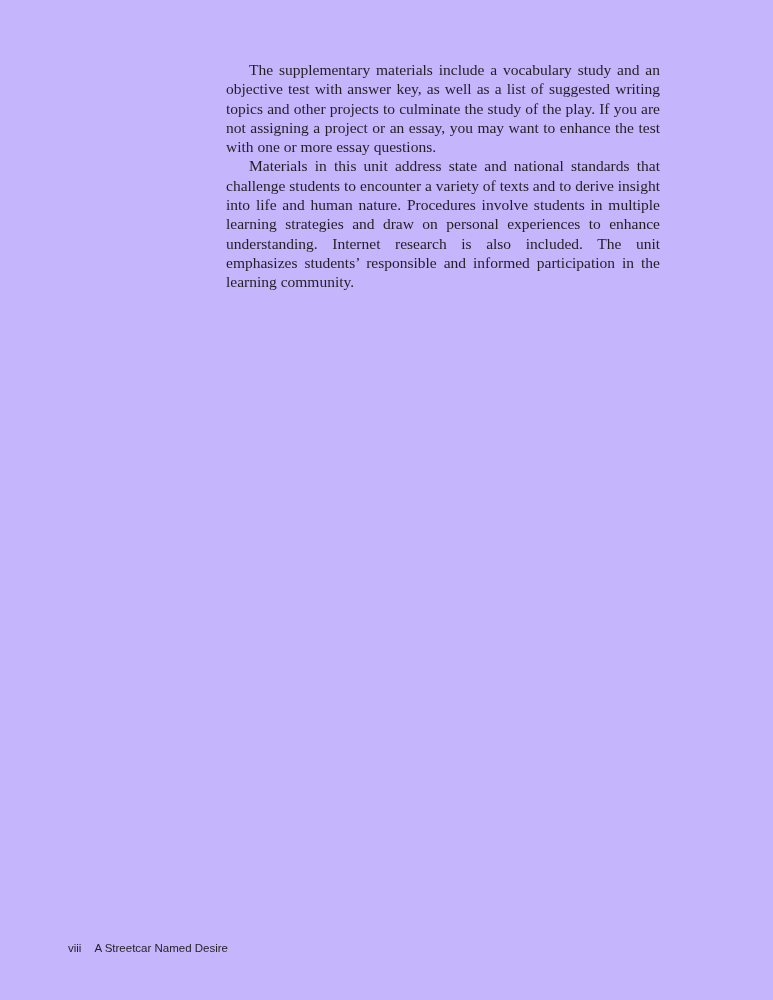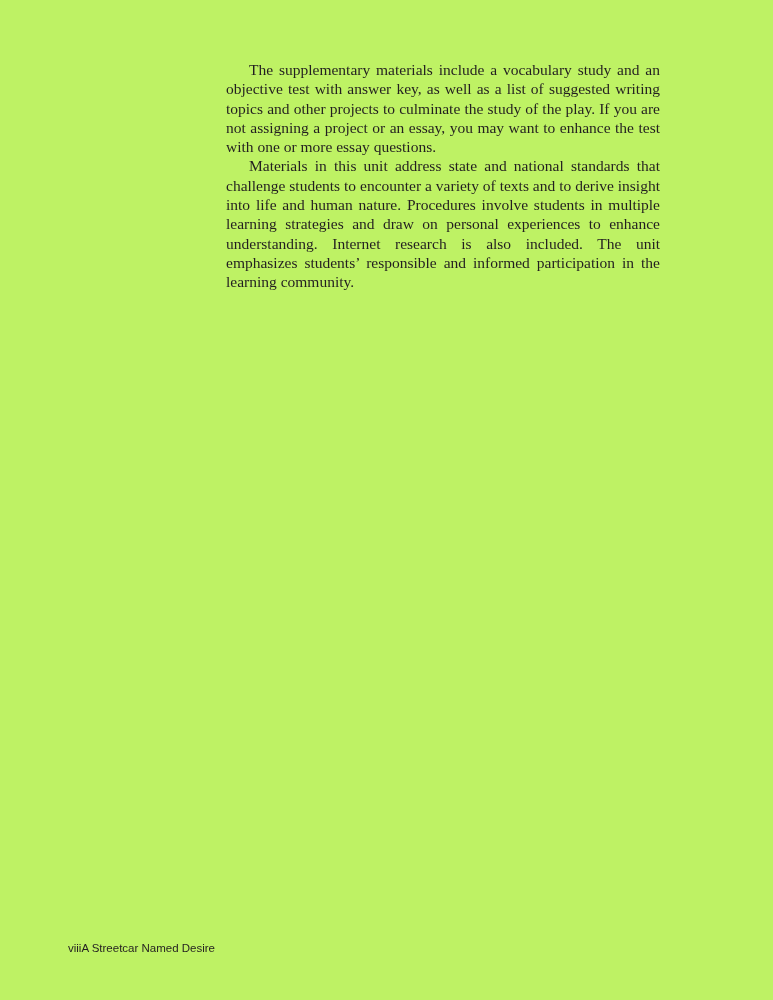--- a/index.html
+++ b/index.html
@@ -4,21 +4,21 @@
 <style>
   html, body {
     margin: 0;
     padding: 0;
     background: #ffffff;
   }
   .page {
     position: relative;
     width: 773px;
     height: 1000px;
-    background: #bef264;
+    background: #c4b5fd;
     overflow: hidden;
   }
   .body-text {
     position: absolute;
     left: 226px;
     top: 60px;
     width: 434px;
     font-family: "Liberation Serif", "DejaVu Serif", serif;
     font-size: 15.5px;
     line-height: 19.3px;
@@ -37,20 +37,21 @@
     left: 68px;
     top: 941px;
     font-family: "Liberation Sans", "DejaVu Sans", sans-serif;
     font-size: 11.5px;
     line-height: 14px;
     color: #231f20;
     white-space: nowrap;
   }
   .page-footer .folio {
     display: inline-block;
+    margin-right: 13px;
   }
 </style>
 </head>
 <body>
 
 <div class="page">
   <div class="body-text">
     <p>The supplementary materials include a vocabulary study and an objective test with answer key, as well as a list of suggested writing topics and other projects to culminate the study of the play. If you are not assigning a project or an essay, you may want to enhance the test with one or more essay questions.</p>
     <p>Materials in this unit address state and national standards that challenge students to encounter a variety of texts and to derive insight into life and human nature. Procedures involve students in multiple learning strategies and draw on personal experiences to enhance understanding. Internet research is also included. The unit emphasizes students’ responsible and informed participation in the learning community.</p>
   </div>

